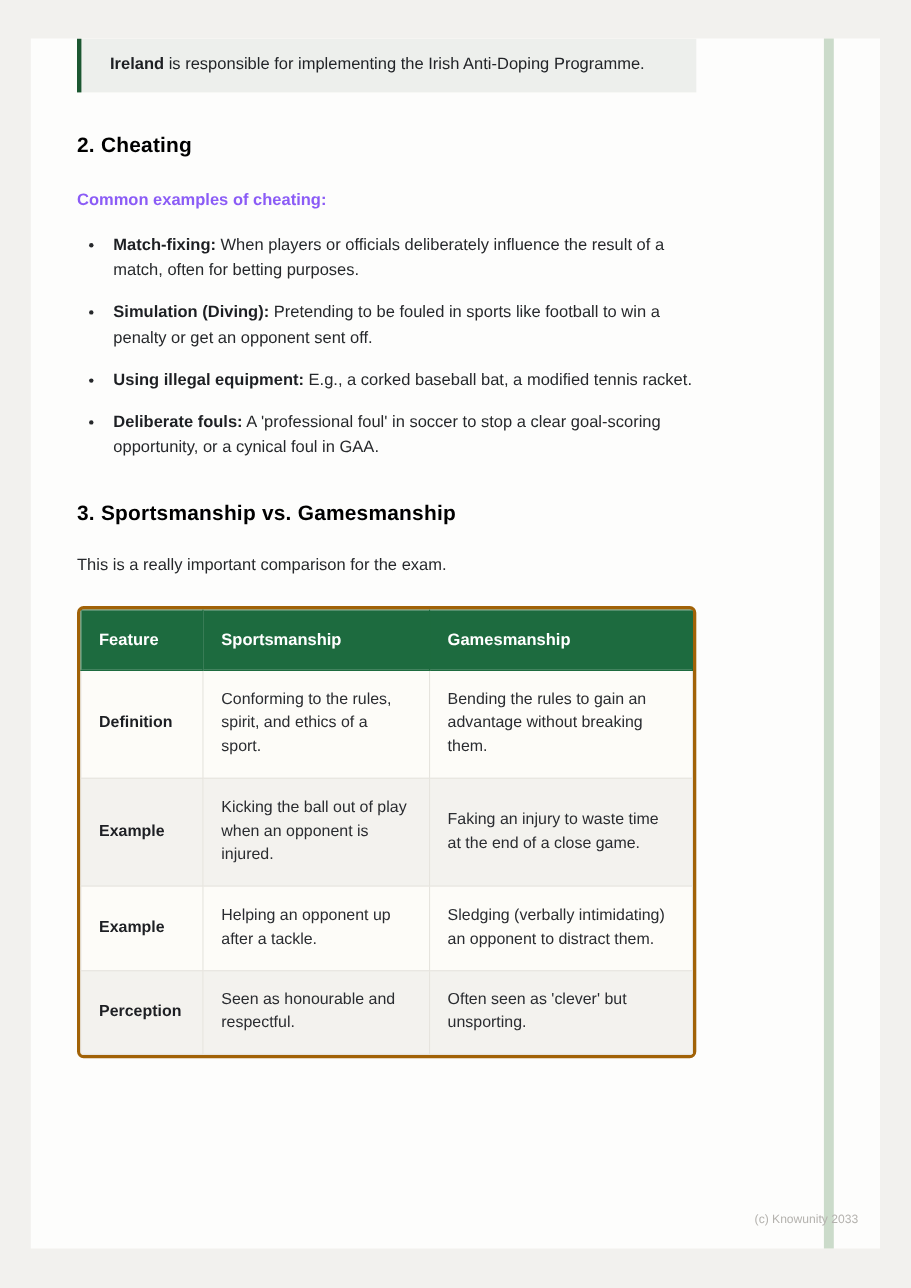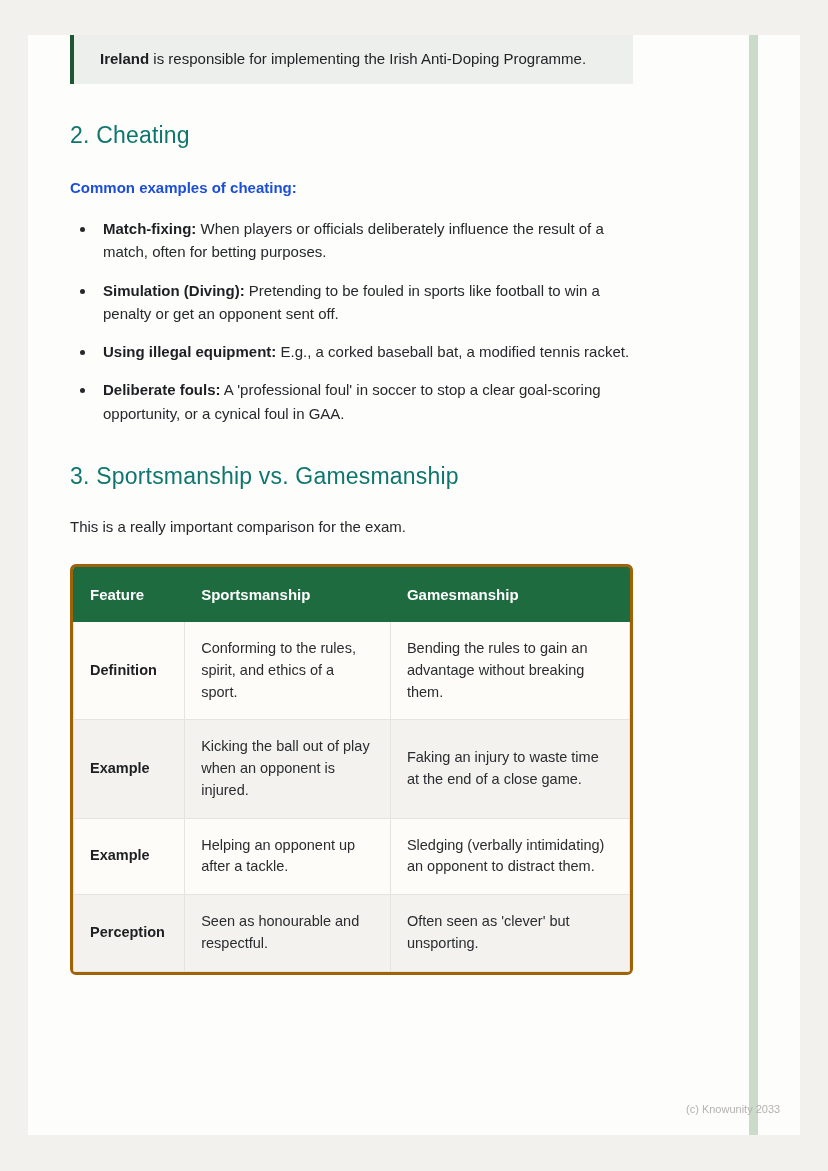--- a/index.html
+++ b/index.html
@@ -29,28 +29,28 @@
     line-height: 1.55;
   }
   .quote {
     background: #edefec;
     border-left: 4px solid #1c5731;
     padding: 12px 22px 14px 26px;
     text-align: justify;
     color: #222428;
   }
   h2.green-heading {
-    color: #0f766e;
-    font-size: 23px;
-    font-weight: normal;
+    color: #000000;
+    font-size: 19px;
+    font-weight: bold;
     margin: 34px 0 20px;
     letter-spacing: 0.2px;
   }
   p.para { margin: 0 0 18px; }
-  p.bold-para { font-weight: bold; margin: 22px 0 18px; color: #1d4ed8; }
+  p.bold-para { font-weight: bold; margin: 22px 0 18px; color: #8b5cf6; }
   ul.cheat-list { margin: 0 0 6px 8px; padding-left: 18px; }
   ul.cheat-list li { margin-bottom: 15px; padding-left: 7px; }
   .lead { font-weight: bold; color: #1d1f23; }
   .table-wrap {
     margin-top: 26px;
     border-radius: 6px;
     overflow: hidden;
     border: 3px solid #a16207;
   }
   table.cmp {

